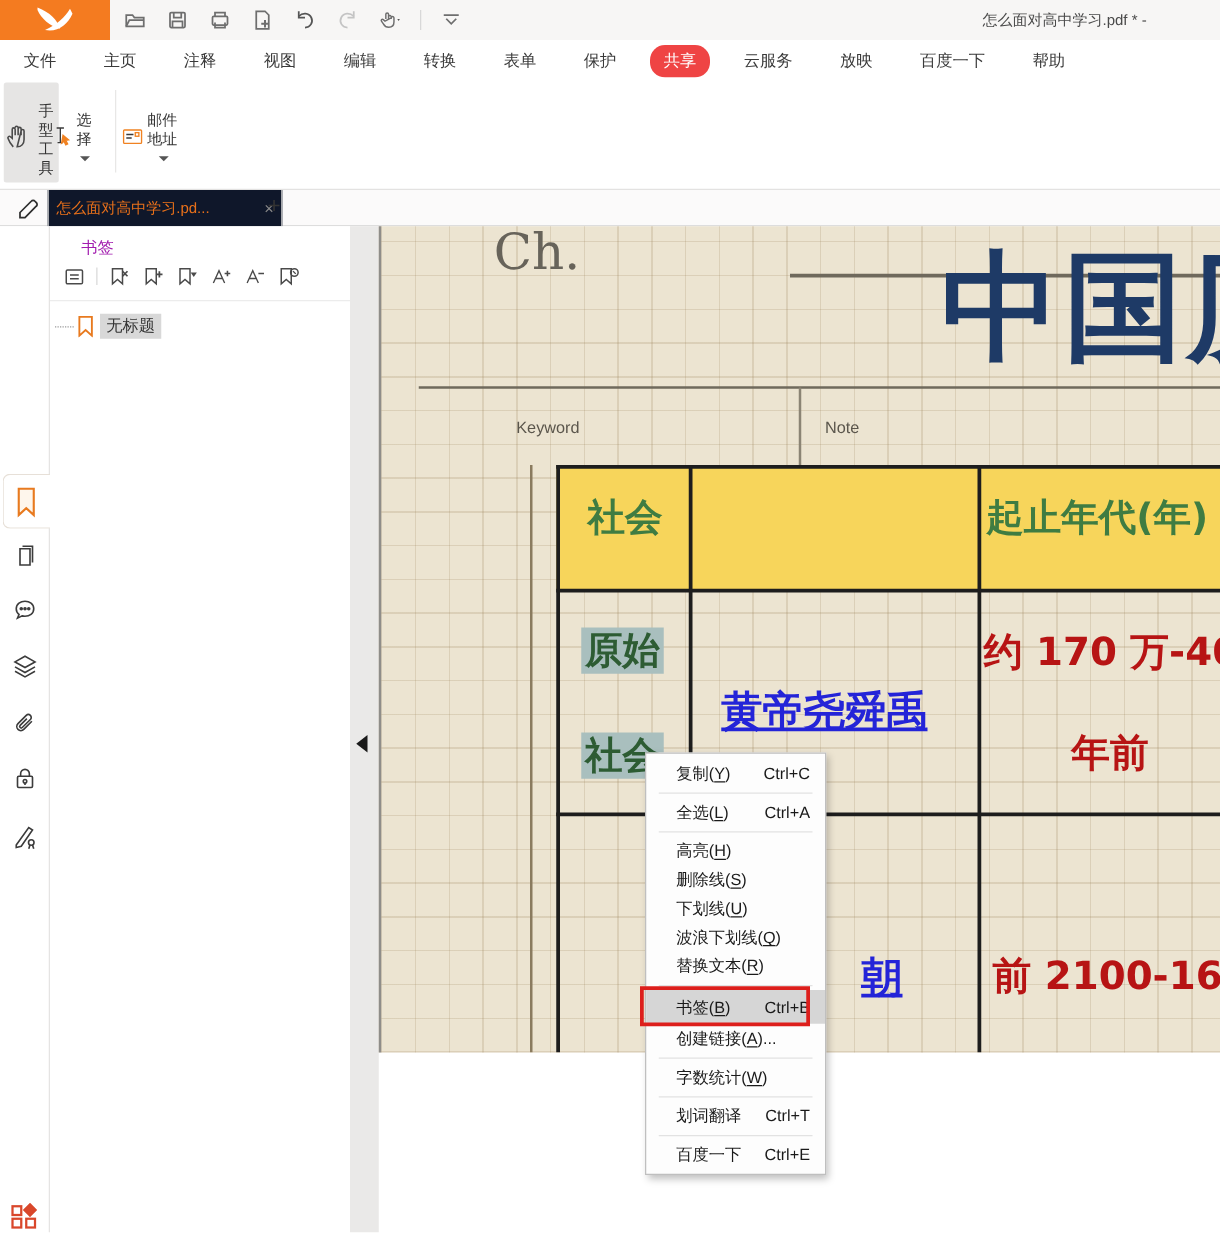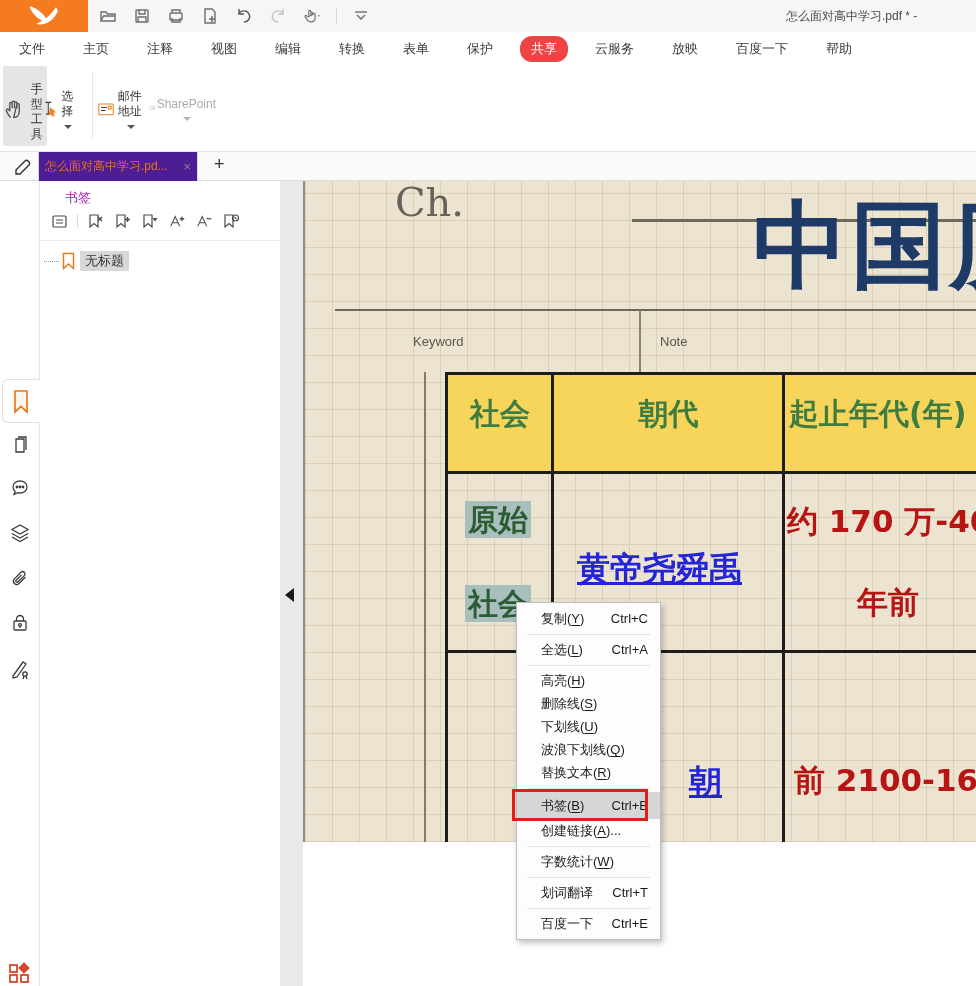--- a/index.html
+++ b/index.html
@@ -28,21 +28,21 @@
   .rbtn .rlabel { font-size:12px; color:#333; line-height:15px; text-align:center; margin-top:5px; }
   .rbtn.selected { background:#e6e5e4; }
   .rbtn.disabled .rlabel { color:#ababab; }
   .rbtn svg { fill:none; stroke:#4a4a4a; stroke-width:1.5; }
   .rbtn.disabled svg { stroke:#c0c0c0; }
   .caret { display:inline-block; width:0; height:0; border-left:4px solid transparent; border-right:4px solid transparent; border-top:4px solid #555; vertical-align:middle; margin-left:2px; }
   .rsep { position:absolute; top:10px; width:1px; height:66px; background:#e8e7e6; }
 
   
   .tabbar { position:absolute; left:0; top:152px; width:976px; height:29px; background:#fbfafa; border-bottom:1px solid #ddd; }
-  .tab { position:absolute; left:38px; top:0; width:160px; height:29px; background:#4c1d95; border-left:1px solid #d8d8d8; border-right:1px solid #d8d8d8; display:flex; align-items:center; padding:0 6px; }
+  .tab { position:absolute; left:38px; top:0; width:188px; height:29px; background:#0f172a; border-left:1px solid #d8d8d8; border-right:1px solid #d8d8d8; display:flex; align-items:center; padding:0 6px; }
   .tab-label { font-size:12px; color:#e8701a; white-space:nowrap; overflow:hidden; flex:1; }
   .tab-close { font-size:13px; color:#888; margin-left:4px; }
   .newtab { position:absolute; left:208px; top:2px; font-size:18px; color:#333; padding:0 6px; }
   .tb-pencil { position:absolute; left:12px; top:4px; }
 
   
   .sidebar { position:absolute; left:0; top:181px; width:40px; height:805px; background:#fff; border-right:1px solid #e5e4e3; }
   .sb-icon { position:absolute; left:9px; width:22px; height:22px; }
   .sb-icon svg { fill:none; stroke:#3c3c3c; stroke-width:1.3; }
   .sb-active { position:absolute; left:2px; top:198px; width:38px; height:44px; background:#fff; border:1px solid #e7e0d8; border-right:none; border-radius:6px 0 0 6px; }
@@ -195,29 +195,20 @@
     </div>
     <div class="rsep" style="left:92px;"></div>
     <div class="rbtn" style="left:96px; width:46px;">
       <svg width="30" height="26" viewBox="0 0 30 26">
         <rect x="4" y="6" width="20" height="15" rx="1" stroke="#f08222"></rect>
         <path d="M7 11 h8 M7 15 h6" stroke="#3a3a3a"></path>
         <rect x="17" y="9" width="4" height="4" stroke="#f08222"></rect>
       </svg>
       <div class="rlabel"><span>邮件</span><br><span>地址</span><span class="caret"></span></div>
     </div>
-    <div class="rbtn disabled" style="left:148px; width:68px;">
-      <svg width="30" height="28" viewBox="0 0 30 28">
-        <path d="M5 6 h7 l2 2 v8 H5 z"></path>
-          <rect x="16" y="4" width="9" height="12" rx="1"></rect>
-        <path d="M18 7 h5 M18 10 h5 M18 13 h5"></path>
-          <path d="M11 18 l5-4"></path>
-      </svg>
-      <div class="rlabel"><span>SharePoint</span><br><span class="caret" style="border-top-color:#b5b5b5"></span></div>
-    </div>
   </div>
 
   <div class="tabbar">
     <div class="tb-pencil">
       <svg width="22" height="22" viewBox="0 0 22 22" style="fill:none;stroke:#2f2f2f;stroke-width:1.4">
           <path d="M4 14 L13 5 a2 2 0 0 1 3 0 l1 1 a2 2 0 0 1 0 3 L8 18 H4 z"></path>
           <path d="M4 18 h14" stroke-width="0"></path>
         </svg>
     </div>
     <div class="tab">
@@ -361,21 +352,20 @@
 
     <div class="tline" style="left:140px; right:0; top:191px; height:3px;"></div>
     <div class="tline" style="left:140px; right:0; top:290px; height:3px;"></div>
     <div class="tline" style="left:140px; right:0; top:469px; height:3px;"></div>
     <div class="tline" style="left:140px; right:0; top:749px; height:3px;"></div>
     <div class="tline" style="left:140px; top:191px; bottom:0; width:3px;"></div>
     <div class="tline" style="left:246px; top:191px; bottom:0; width:3px;"></div>
     <div class="tline" style="left:477px; top:191px; bottom:0; width:3px;"></div>
 
     <div class="th-label" style="left:150px; width:90px;">社会</div>
-    <div class="th-label" style="left:256px; width:215px;">朝代</div>
     <div class="th-label" style="left:484px; width:190px; text-align:left;">起止年代(年)</div>
 
     <div class="cell-green" style="left:160px; top:319px;"><span class="sel">原始</span></div>
     <div class="cell-green" style="left:160px; top:403px;"><span class="sel">社会</span></div>
     <div class="cell-link" style="left:272px; top:366px;">黄帝尧舜禹</div>
     <div class="cell-red" style="left:482px; top:320px;">约 170 万-4000</div>
     <div class="cell-red" style="left:552px; top:401px;">年前</div>
 
     <div class="cell-link" style="left:384px; top:579px;">朝</div>
     <div class="cell-red" style="left:489px; top:579px;">前 2100-1600</div>

